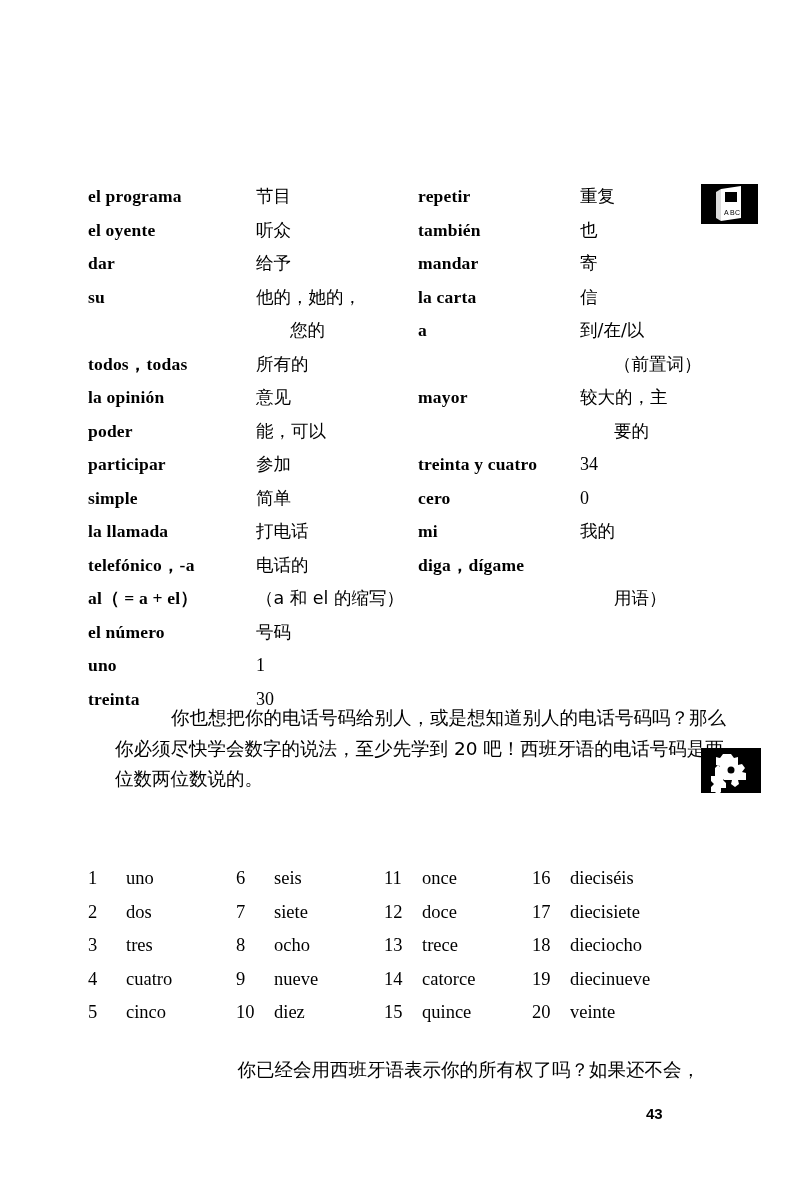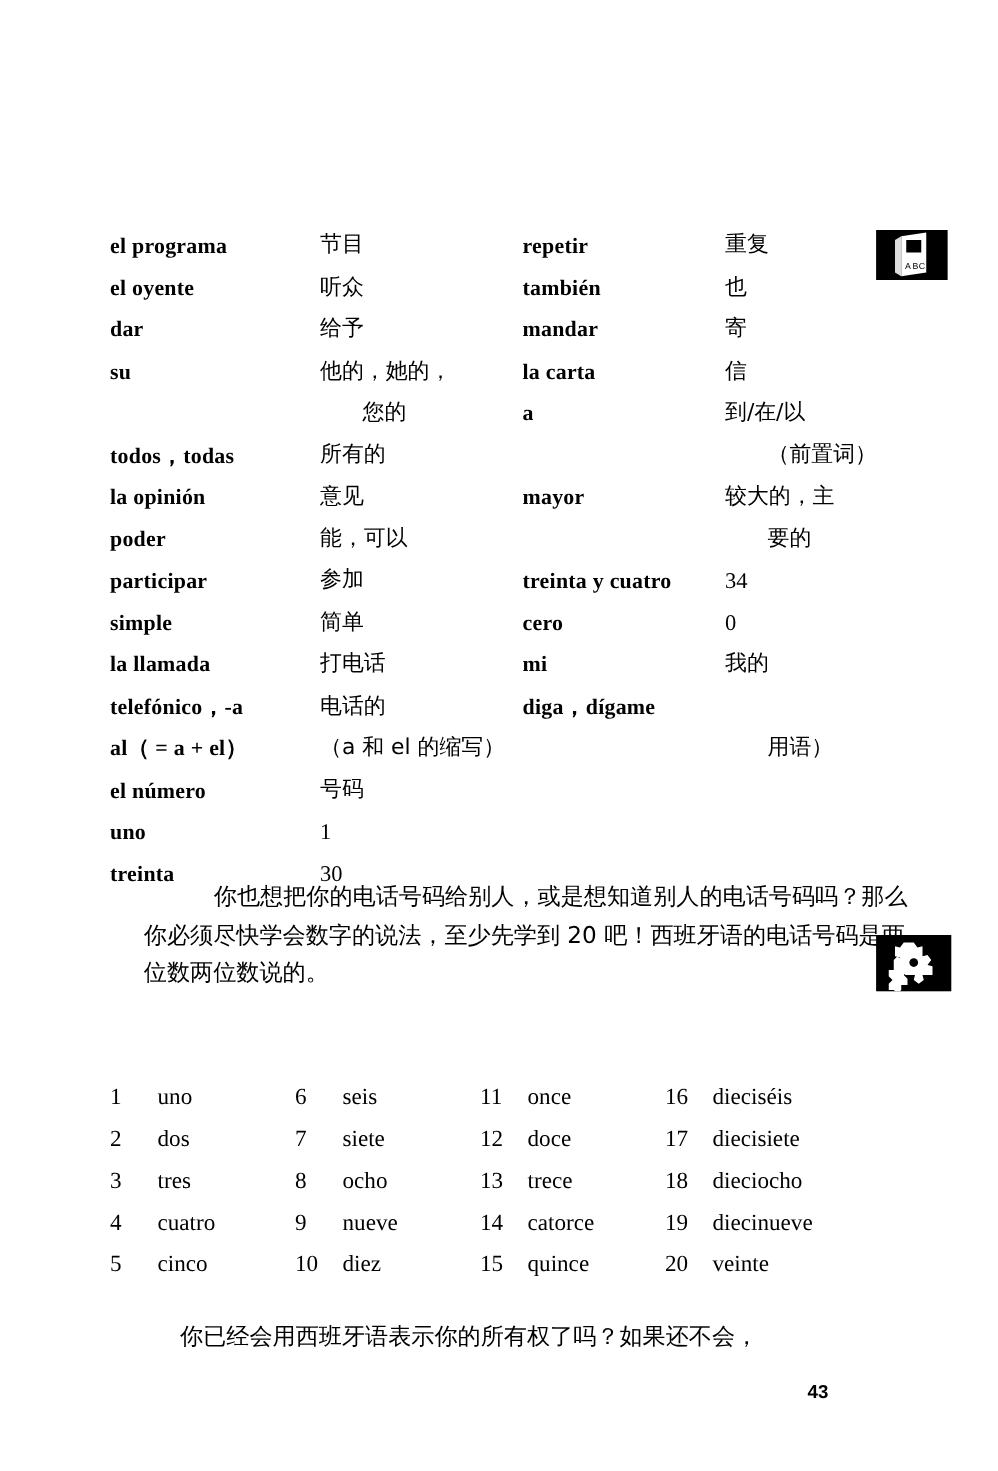--- a/index.html
+++ b/index.html
@@ -107,20 +107,21 @@
     top: 703px;
     width: 612px;
     text-indent: 56px;
     margin-left: 27px;
   }
   .para-2 {
     left: 88px;
     top: 1055px;
     width: 612px;
     text-indent: 56px;
+    text-align: right;
   }
 
   
   .numgrid {
     position: absolute;
     left: 88px;
     top: 862px;
     width: 620px;
     display: grid;
     grid-template-columns: 148px 148px 148px 160px;

